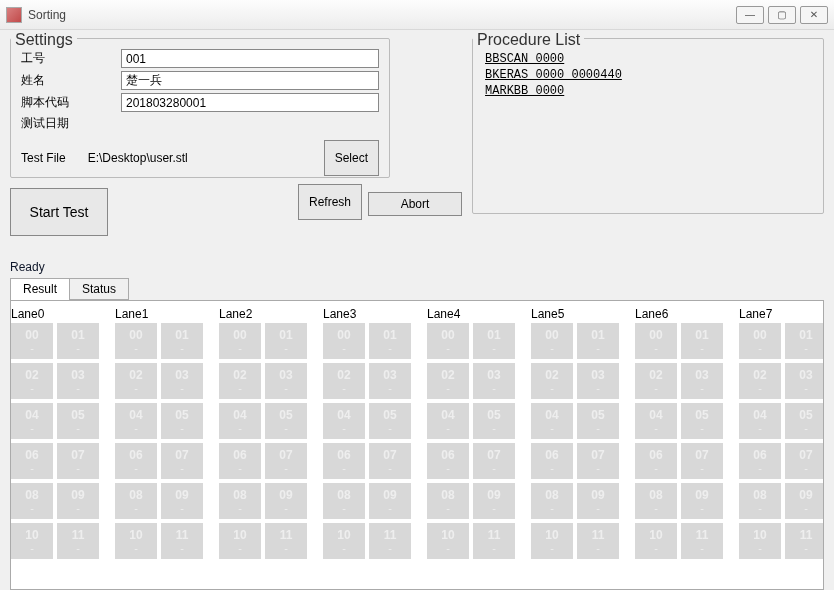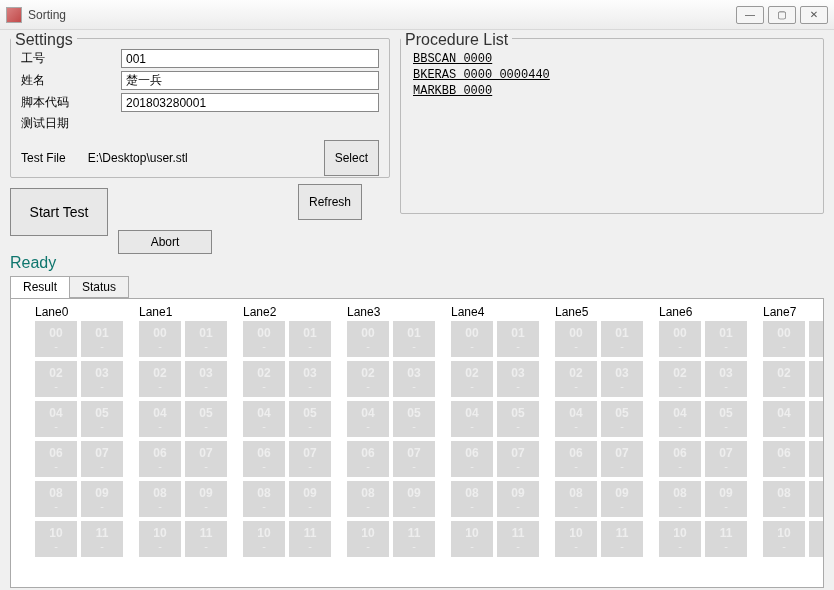--- a/index.html
+++ b/index.html
@@ -103,39 +103,39 @@
   white-space: pre;
 }
 .action-row { display: flex; align-items: flex-start; margin-top: 10px; gap: 10px; }
 .big-btn {
   width: 98px; height: 48px;
   border: 1px solid #888;
   background: #e8e8e8;
   font-size: 14px;
   cursor: pointer;
 }
-.mid-col { display: flex; flex-direction: column; gap: 6px; align-items: flex-start; }
+.mid-col { display: flex; flex-direction: row; gap: 6px; align-items: flex-start; }
 .refresh-btn { margin-left: 180px; margin-top: -4px; }
 .abort-btn { width: 94px; height: 24px; margin-left: 0; margin-top: 4px; }
-.status-line { margin-top: 0; margin-bottom: 4px; font-size: 16px; color: #0f766e; }
+.status-line { margin-top: 24px; margin-bottom: 4px; font-size: 12px; color: #0f172a; }
 .tab-strip { display: flex; }
 .tab {
   border: 1px solid #aaa;
   border-bottom: none;
   background: #fff;
   padding: 3px 12px;
   font-size: 12px;
   margin-right: -1px;
   cursor: pointer;
 }
 .tab.inactive { background: #f0f0f0; border-bottom: 1px solid #aaa; }
 .tab-body {
   border: 1px solid #aaa;
   background: #fff;
-  padding: 6px 8px 8px 24px;
+  padding: 6px 8px 8px 0;
   height: 290px;
   overflow: hidden;
 }
 .lanes { display: flex; gap: 16px; }
 .lane { width: 88px; }
 .lane-label { font-size: 12px; margin-bottom: 2px; }
 .lane-grid { display: grid; grid-template-columns: 1fr 1fr; gap: 4px; }
 .cell {
   width: 42px; height: 36px;
   background: #d8d8d8;

